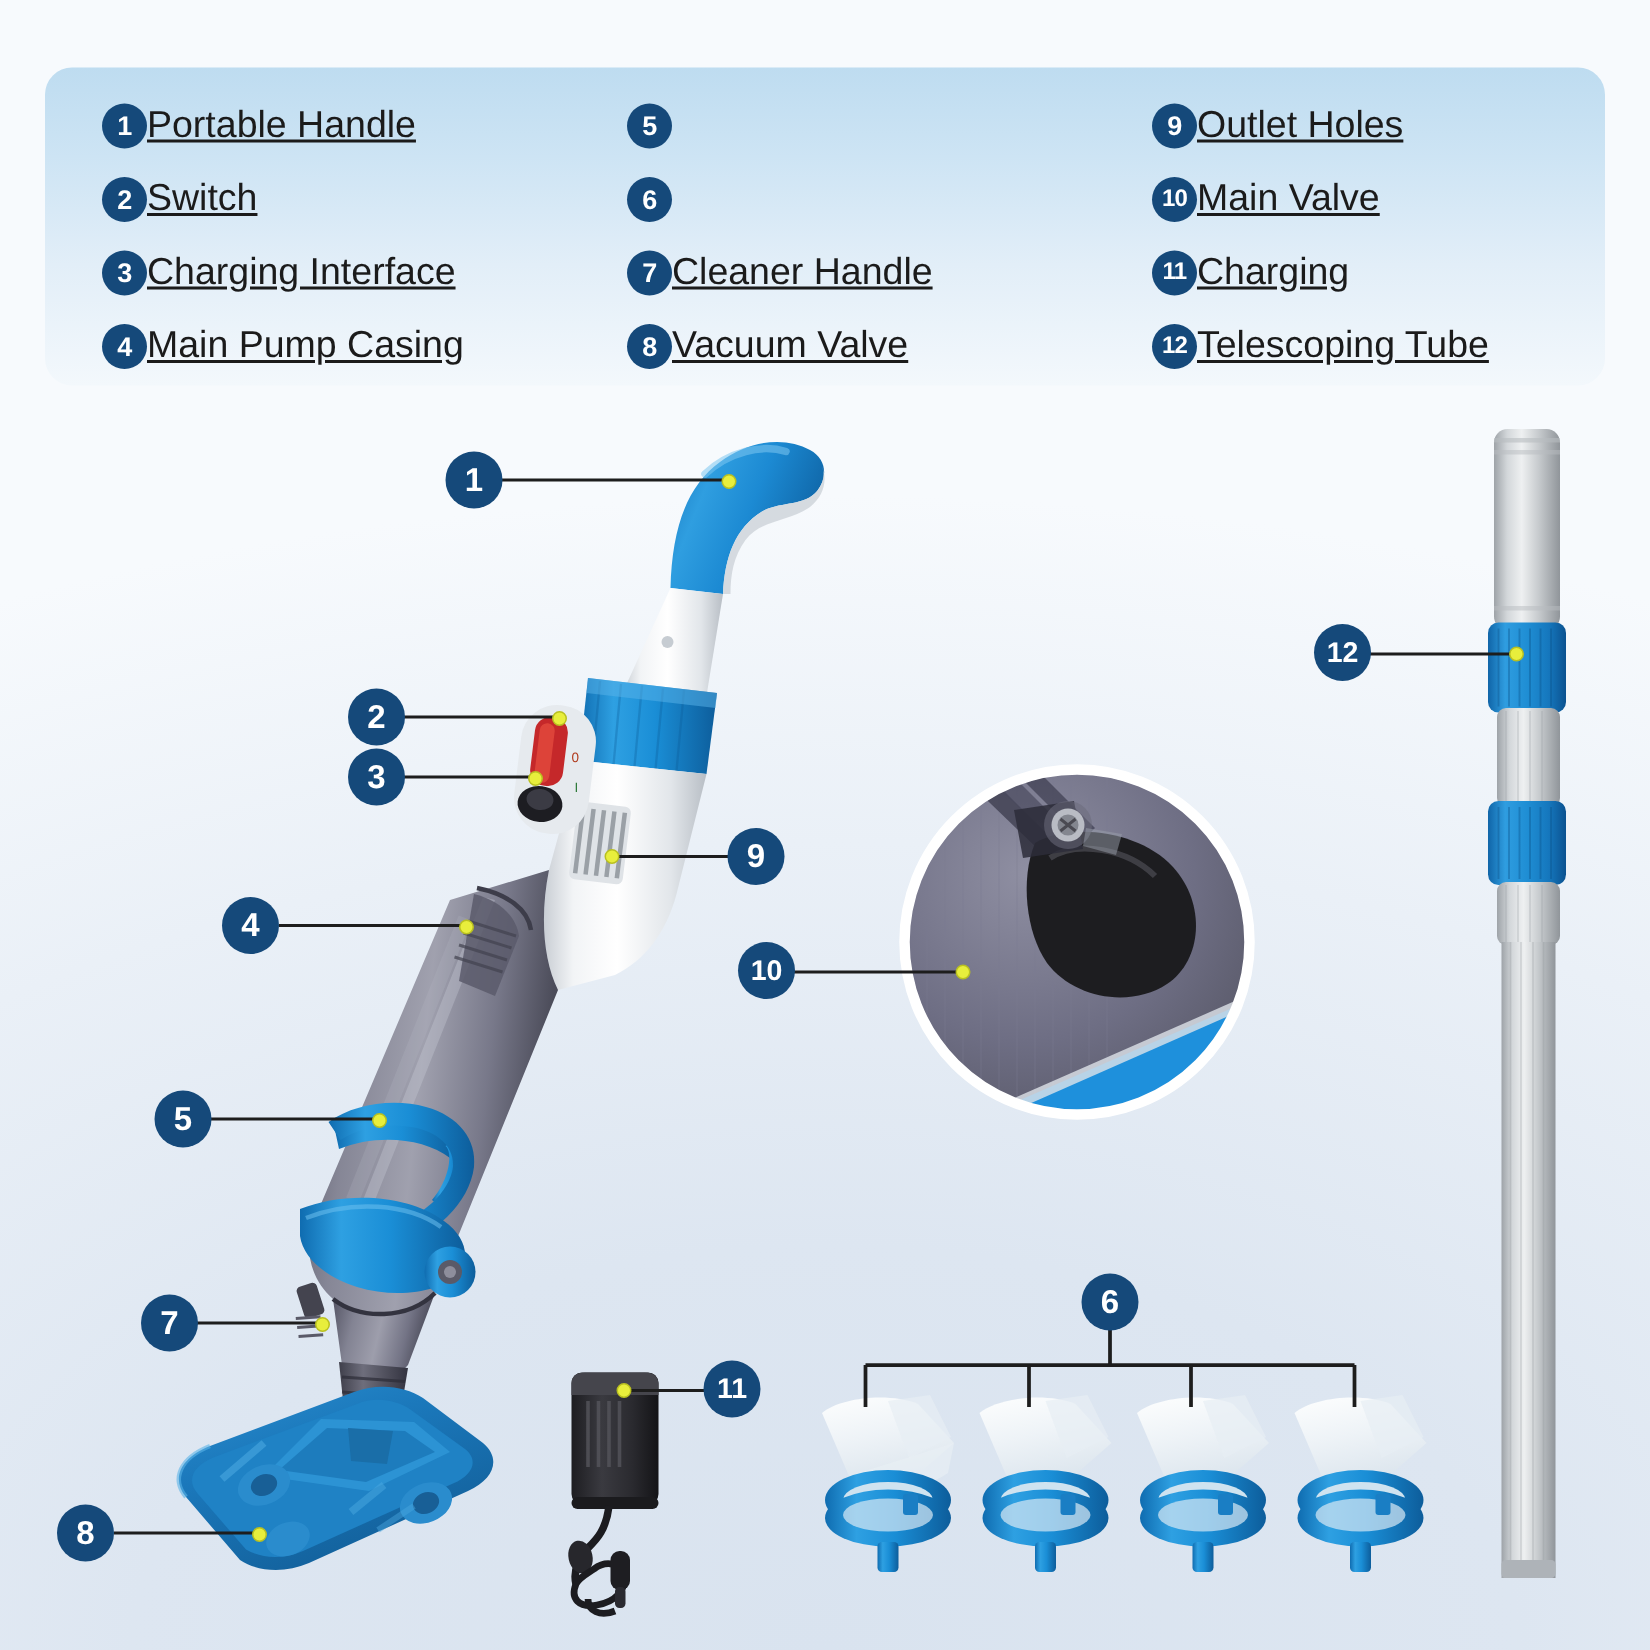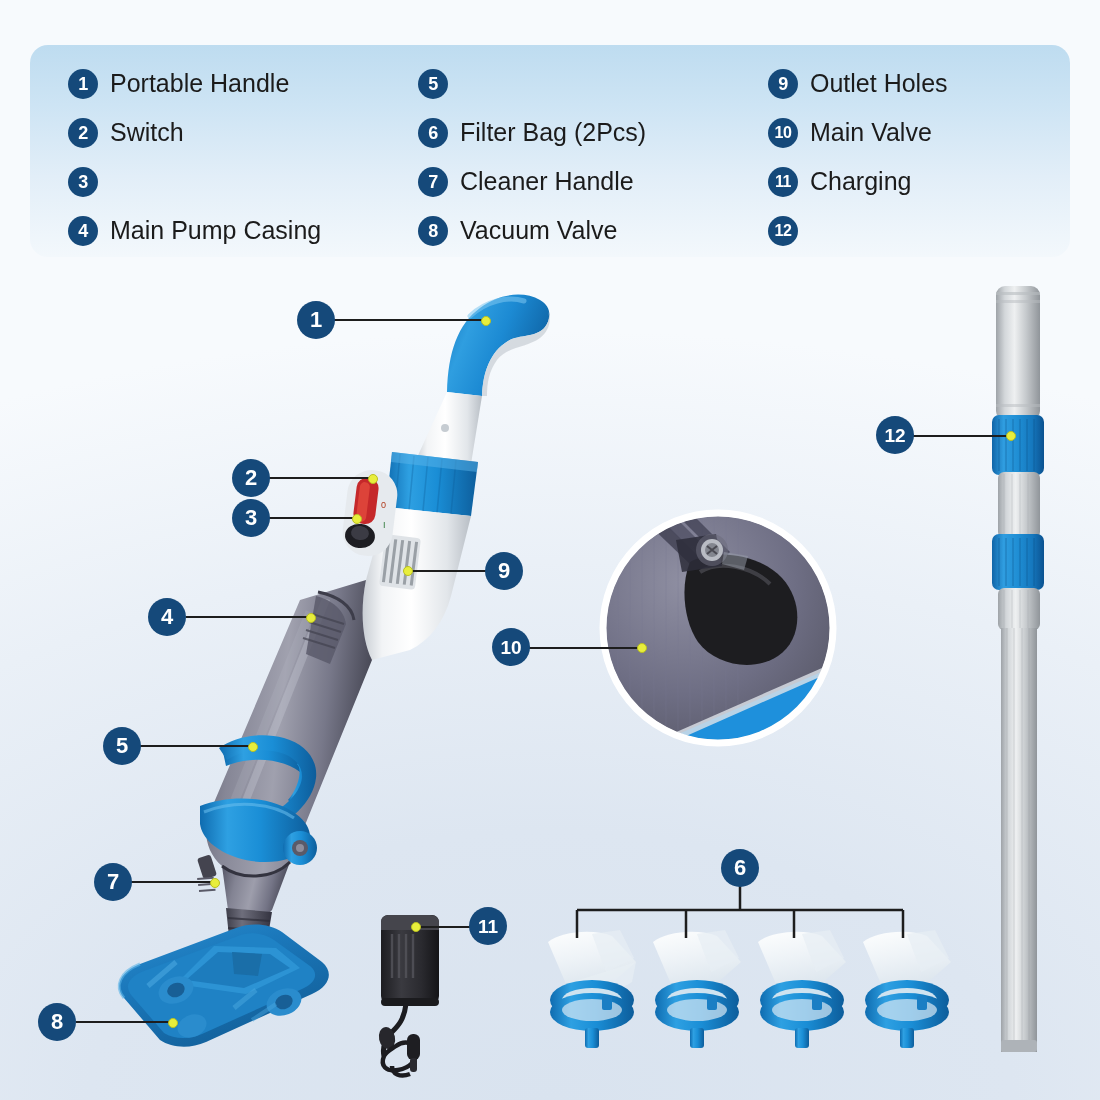--- a/index.html
+++ b/index.html
@@ -26,21 +26,21 @@
   .lcol2{left:388px;width:330px;}
   .lcol3{left:738px;width:300px;}
   .legend-row{display:flex;align-items:center;height:49px;}
   .badge{
     flex:0 0 auto;width:30px;height:30px;border-radius:50%;
     background:#15497a;color:#fff;font-size:18px;font-weight:600;
     display:flex;align-items:center;justify-content:center;
     line-height:1;letter-spacing:-0.5px;
   }
   .badge.wide{font-size:16px;}
-  .lbl{margin-left:12px;font-size:25px;color:#1b1b1b;white-space:nowrap;}
+  .lbl{font-size:25px;color:#1b1b1b;white-space:nowrap;text-decoration:underline;}
 
   
   .callout{
     position:absolute;width:38px;height:38px;border-radius:50%;
     background:#15497a;color:#fff;font-size:22px;font-weight:600;
     display:flex;align-items:center;justify-content:center;line-height:1;
     z-index:40;
   }
   .callout.two-digit{font-size:19px;}
   .lead{position:absolute;height:2px;background:#1d1d1d;z-index:30;}
@@ -423,34 +423,34 @@
       <div class="legend-row">
         <div class="badge">1</div>
         <div class="lbl">Portable Handle</div>
       </div>
       <div class="legend-row">
         <div class="badge">2</div>
         <div class="lbl">Switch</div>
       </div>
       <div class="legend-row">
         <div class="badge">3</div>
+        <div class="lbl">Charging Interface</div>
       </div>
       <div class="legend-row">
         <div class="badge">4</div>
         <div class="lbl">Main Pump Casing</div>
       </div>
     </div>
 
     <div class="legend-col lcol2">
       <div class="legend-row">
         <div class="badge">5</div>
       </div>
       <div class="legend-row">
         <div class="badge">6</div>
-        <div class="lbl">Filter Bag (2Pcs)</div>
       </div>
       <div class="legend-row">
         <div class="badge">7</div>
         <div class="lbl">Cleaner Handle</div>
       </div>
       <div class="legend-row">
         <div class="badge">8</div>
         <div class="lbl">Vacuum Valve</div>
       </div>
     </div>
@@ -463,20 +463,21 @@
       <div class="legend-row">
         <div class="badge wide">10</div>
         <div class="lbl">Main Valve</div>
       </div>
       <div class="legend-row">
         <div class="badge wide">11</div>
         <div class="lbl">Charging</div>
       </div>
       <div class="legend-row">
         <div class="badge wide">12</div>
+        <div class="lbl">Telescoping Tube</div>
       </div>
     </div>
   </div>
 
   <div class="lead" style="left:330px;top:319px;width:155px;"></div>
   <div class="dot" style="left:481px;top:316px;"></div>
   <div class="callout" style="left:297px;top:301px;">1</div>
 
   <div class="lead" style="left:268px;top:477px;width:104px;"></div>
   <div class="dot" style="left:368px;top:474px;"></div>

